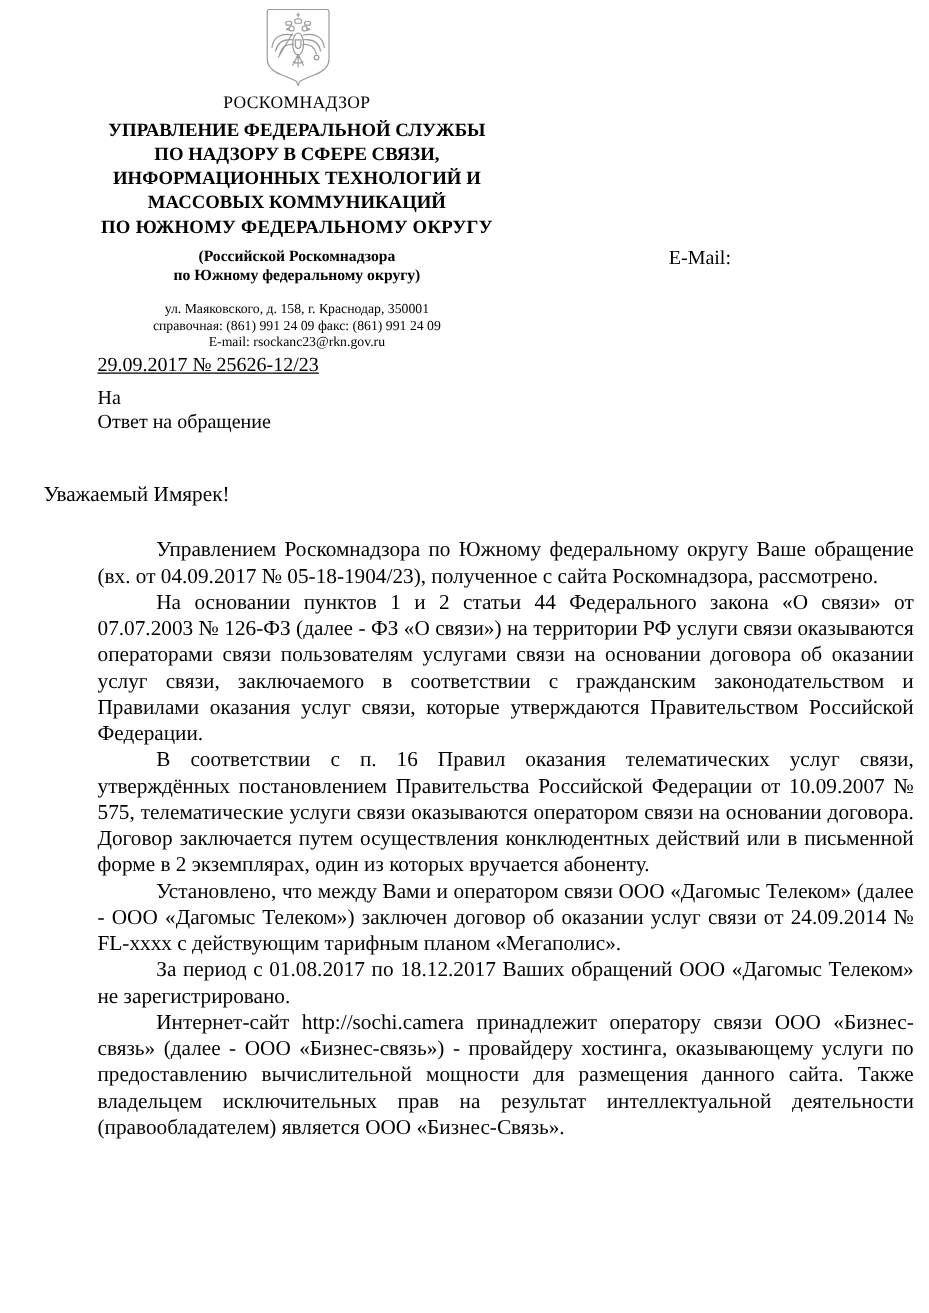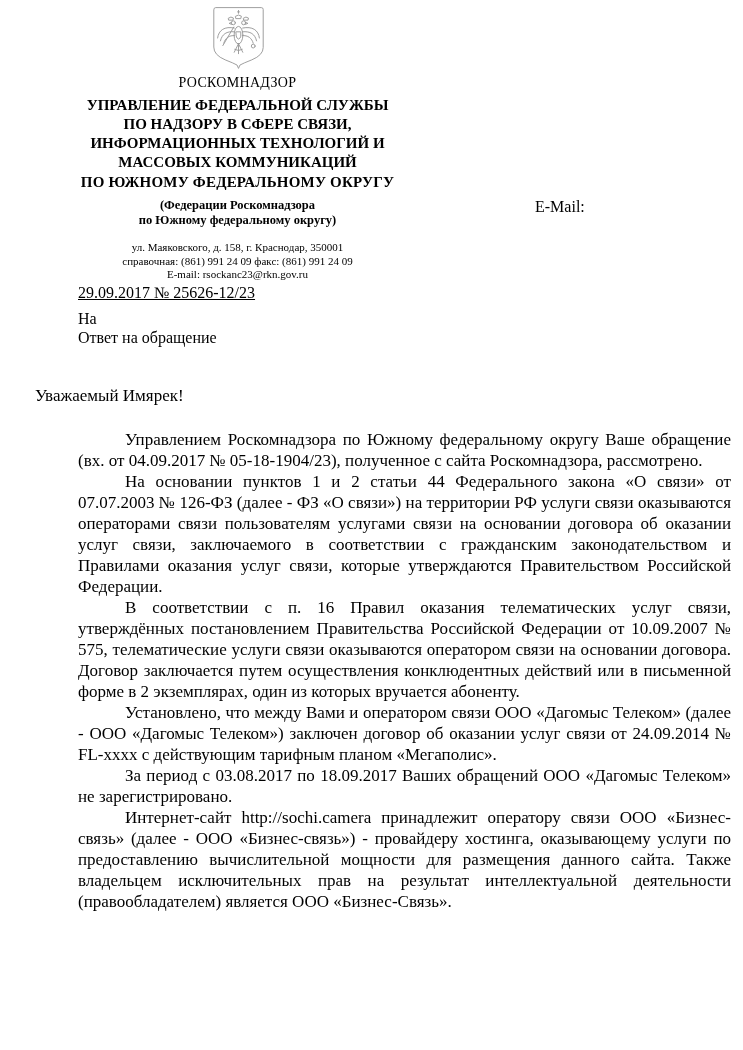--- a/index.html
+++ b/index.html
@@ -95,21 +95,21 @@
 
   <div class="header-block">
     <div class="header-main">
       <div>УПРАВЛЕНИЕ ФЕДЕРАЛЬНОЙ СЛУЖБЫ</div>
       <div>ПО НАДЗОРУ В СФЕРЕ СВЯЗИ,</div>
       <div>ИНФОРМАЦИОННЫХ ТЕХНОЛОГИЙ И</div>
       <div>МАССОВЫХ КОММУНИКАЦИЙ</div>
     </div>
     <div class="header-district">ПО ЮЖНОМУ ФЕДЕРАЛЬНОМУ ОКРУГУ</div>
     <div class="header-alt">
-      <div>(Федерации Роскомнадзора</div>
+      <div>(Российской Роскомнадзора</div>
       <div>по Южному федеральному округу)</div>
     </div>
     <div class="address-block">
       <div>ул. Маяковского, д. 158, г. Краснодар, 350001</div>
       <div>справочная: (861) 991 24 09 факс: (861) 991 24 09</div>
       <div>E-mail: rsockanc23@rkn.gov.ru</div>
     </div>
   </div>
 
   <div class="email-label">E-Mail:</div>
@@ -120,17 +120,17 @@
     <div class="ref-subject">Ответ на обращение</div>
   </div>
 
   <div class="salutation">Уважаемый Имярек!</div>
 
   <div class="body-text">
     <p>Управлением Роскомнадзора по Южному федеральному округу Ваше обращение (вх. от 04.09.2017 № 05-18-1904/23), полученное с сайта Роскомнадзора, рассмотрено.</p>
     <p>На основании пунктов 1 и 2 статьи 44 Федерального закона «О связи» от 07.07.2003 № 126-ФЗ (далее - ФЗ «О связи») на территории РФ услуги связи оказываются операторами связи пользователям услугами связи на основании договора об оказании услуг связи, заключаемого в соответствии с гражданским законодательством и Правилами оказания услуг связи, которые утверждаются Правительством Российской Федерации.</p>
     <p>В соответствии с п. 16 Правил оказания телематических услуг связи, утверждённых постановлением Правительства Российской Федерации от 10.09.2007 № 575, телематические услуги связи оказываются оператором связи на основании договора. Договор заключается путем осуществления конклюдентных действий или в письменной форме в 2 экземплярах, один из которых вручается абоненту.</p>
     <p>Установлено, что между Вами и оператором связи ООО «Дагомыс Телеком» (далее - ООО «Дагомыс Телеком») заключен договор об оказании услуг связи от 24.09.2014 № FL-xxxx с действующим тарифным планом «Мегаполис».</p>
-    <p>За период с 03.08.2017 по 18.09.2017 Ваших обращений ООО «Дагомыс Телеком» не зарегистрировано.</p>
+    <p>За период с 01.08.2017 по 18.12.2017 Ваших обращений ООО «Дагомыс Телеком» не зарегистрировано.</p>
     <p>Интернет-сайт http://sochi.camera принадлежит оператору связи ООО «Бизнес-связь» (далее - ООО «Бизнес-связь») - провайдеру хостинга, оказывающему услуги по предоставлению вычислительной мощности для размещения данного сайта. Также владельцем исключительных прав на результат интеллектуальной деятельности (правообладателем) является ООО «Бизнес-Связь».</p>
   </div>
 
 </div>
 
 </body></html>

